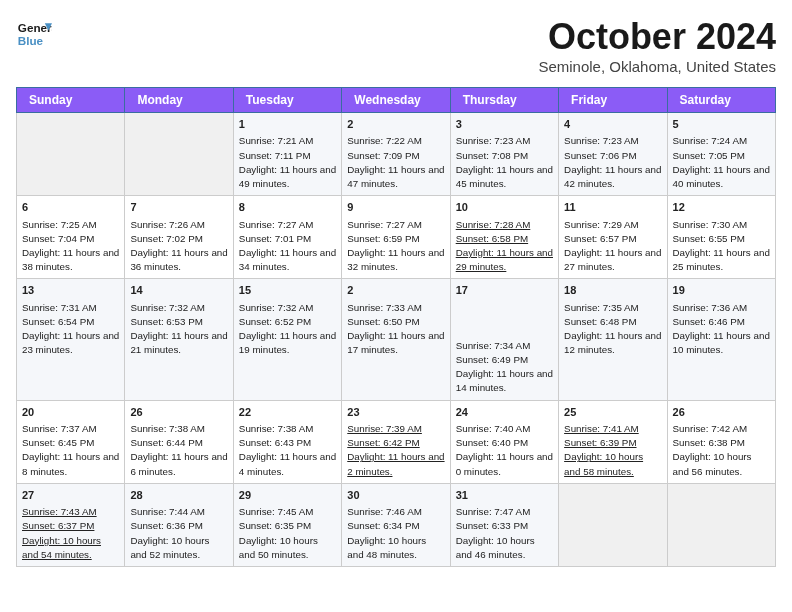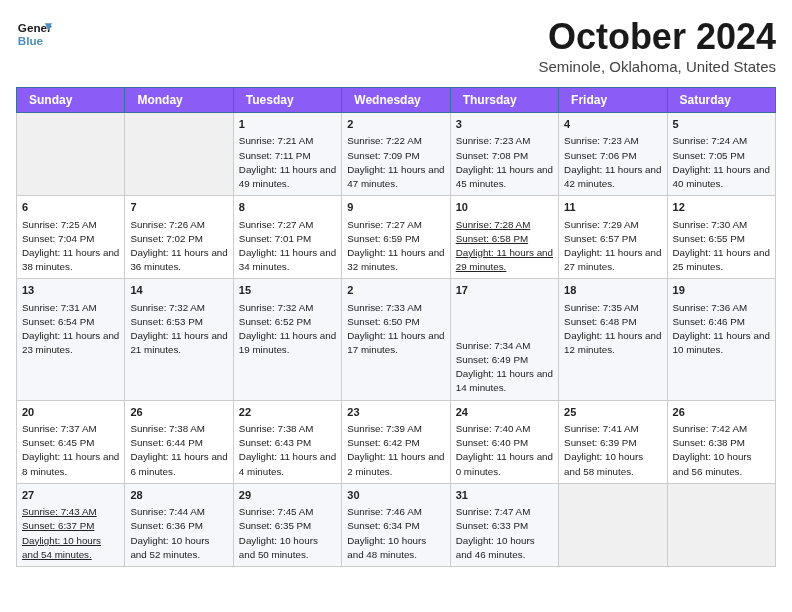--- a/index.html
+++ b/index.html
@@ -247,33 +247,33 @@
 Daylight: 11 hours and 6 minutes.</div>
         </td>
         <td>
           <span class="day-num">22</span>
           <div class="day-info" style="white-space: pre-line;">Sunrise: 7:38 AM
 Sunset: 6:43 PM
 Daylight: 11 hours and 4 minutes.</div>
         </td>
         <td>
           <span class="day-num">23</span>
-          <div class="day-info" style="white-space: pre-line;">Sunrise: 7:39 AM
+          <div class="day-info" style="white-space: pre-line; text-decoration: underline;">Sunrise: 7:39 AM
 Sunset: 6:42 PM
 Daylight: 11 hours and 2 minutes.</div>
         </td>
         <td>
           <span class="day-num">24</span>
           <div class="day-info" style="white-space: pre-line;">Sunrise: 7:40 AM
 Sunset: 6:40 PM
 Daylight: 11 hours and 0 minutes.</div>
         </td>
         <td>
           <span class="day-num">25</span>
-          <div class="day-info" style="white-space: pre-line;">Sunrise: 7:41 AM
+          <div class="day-info" style="white-space: pre-line; text-decoration: underline;">Sunrise: 7:41 AM
 Sunset: 6:39 PM
 Daylight: 10 hours and 58 minutes.</div>
         </td>
         <td>
           <span class="day-num">26</span>
           <div class="day-info" style="white-space: pre-line;">Sunrise: 7:42 AM
 Sunset: 6:38 PM
 Daylight: 10 hours and 56 minutes.</div>
         </td>
       </tr>

